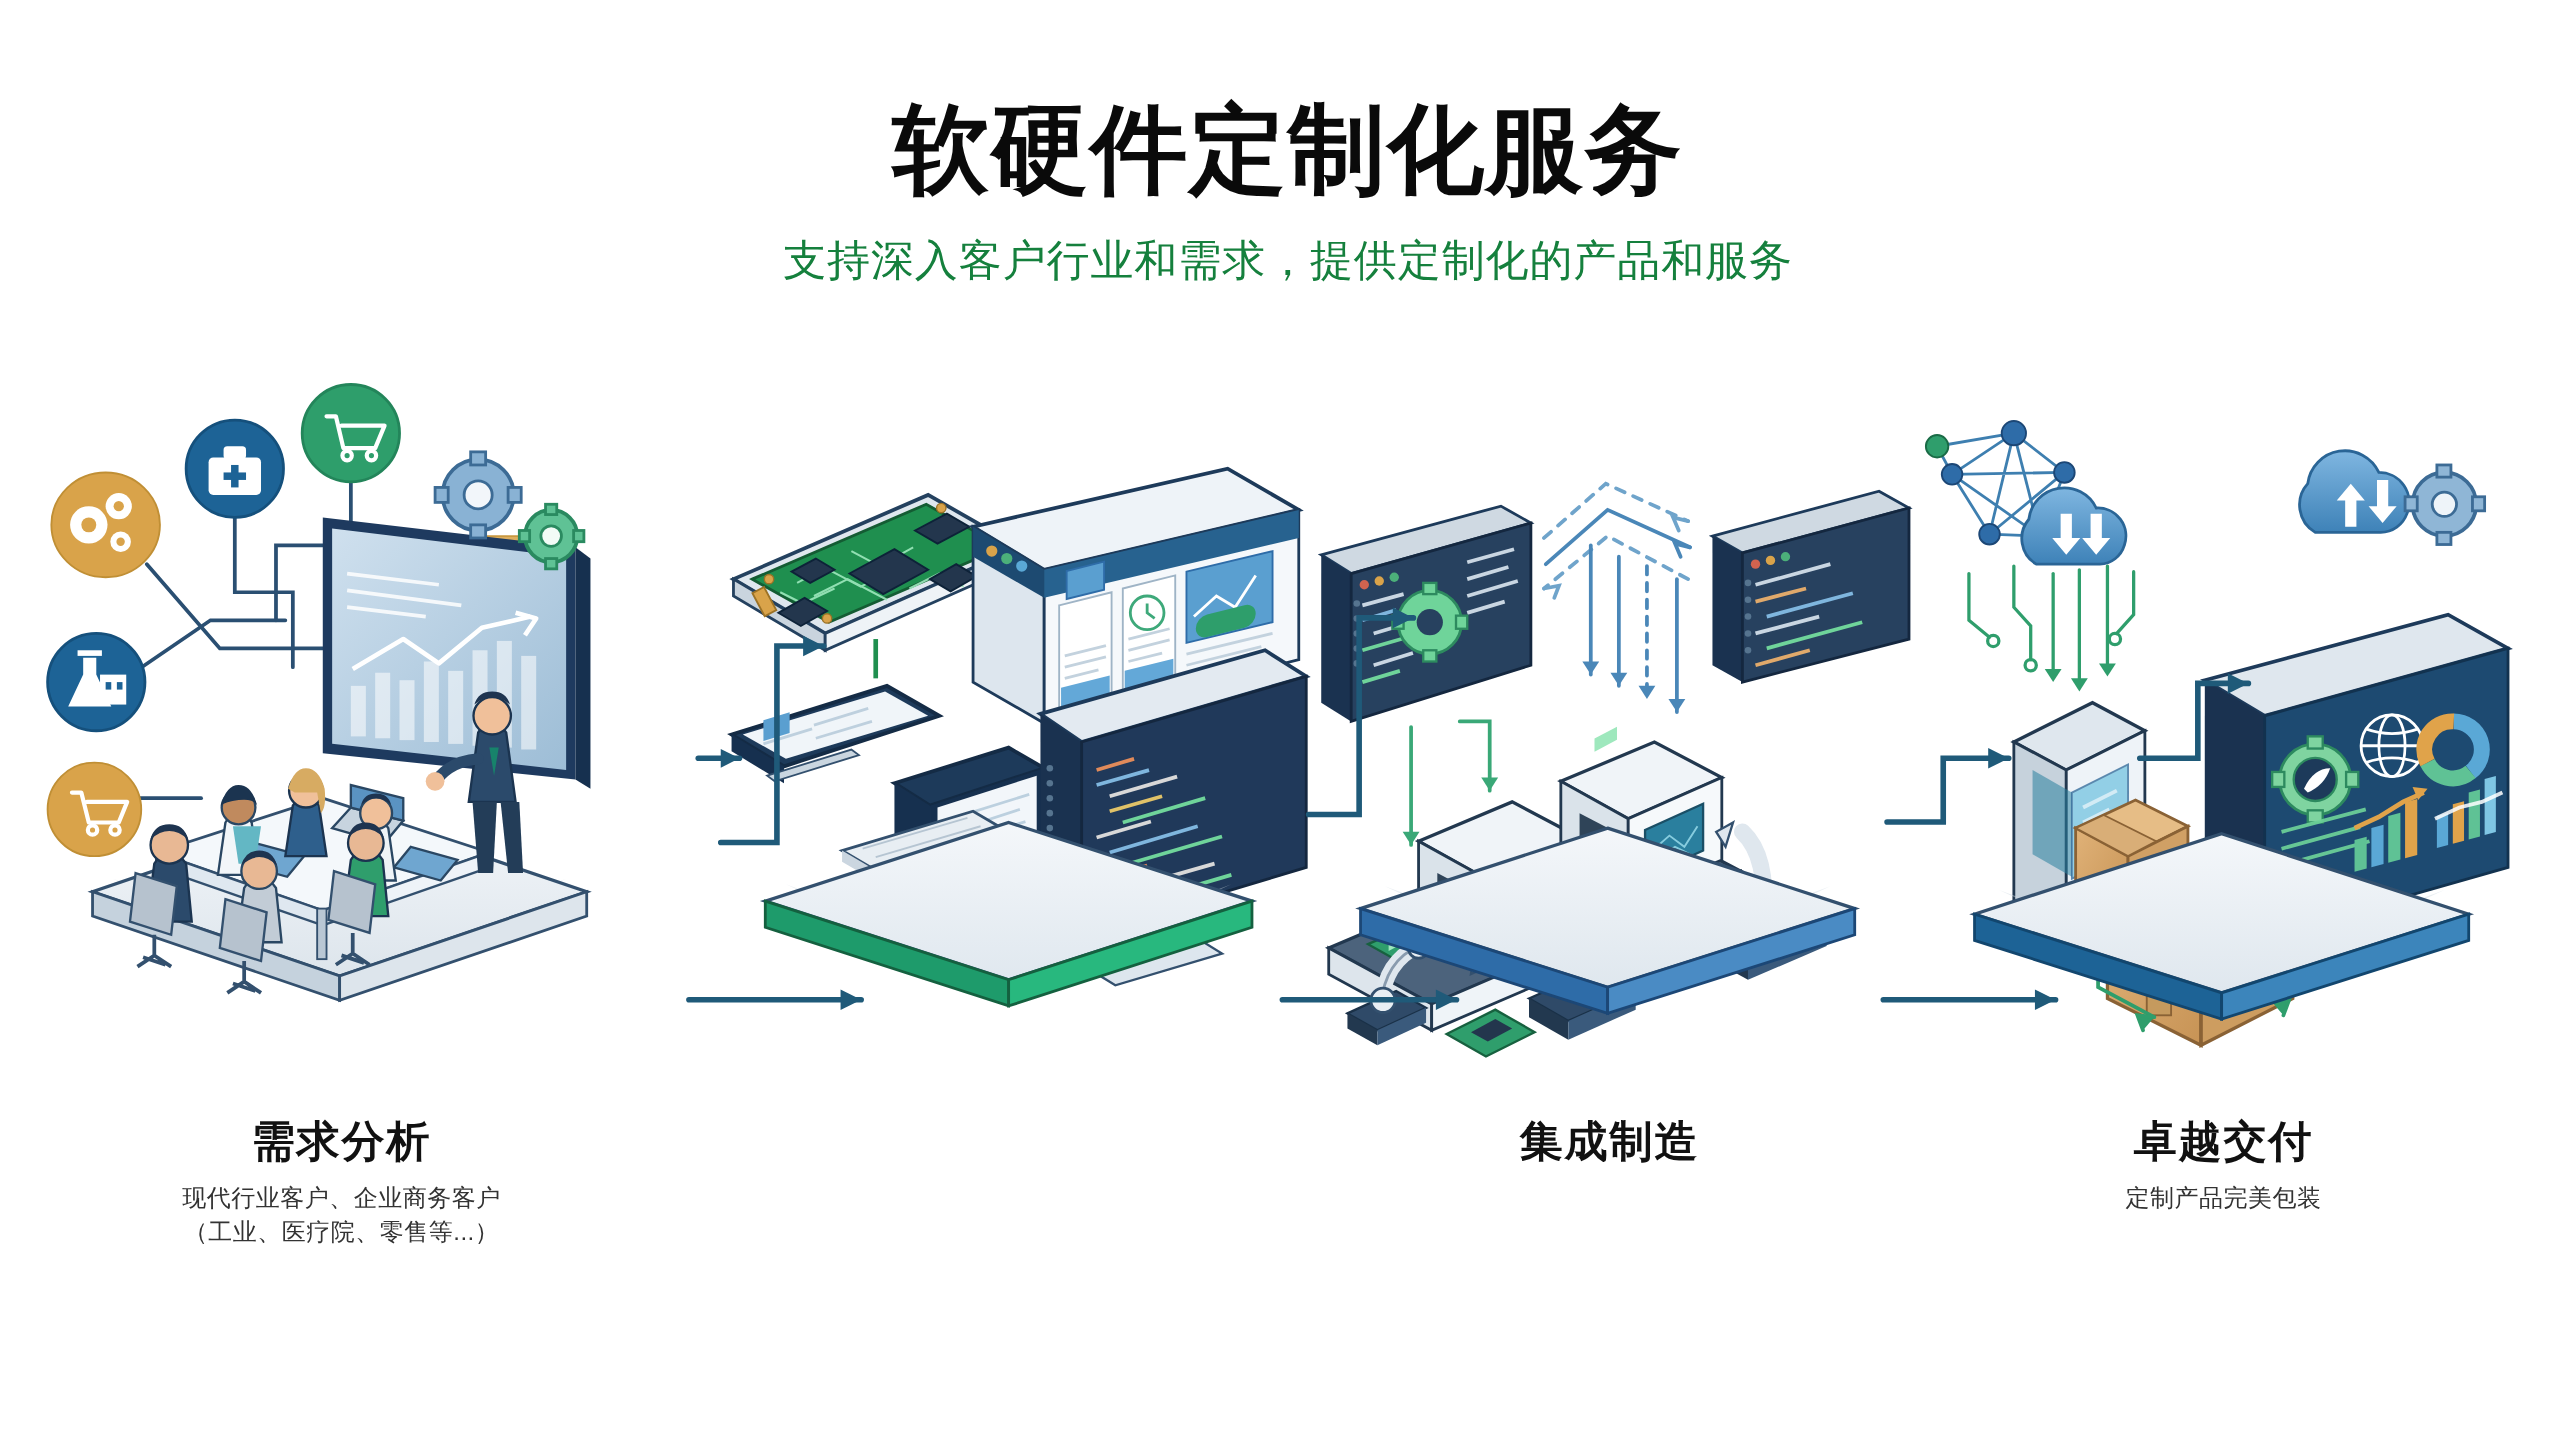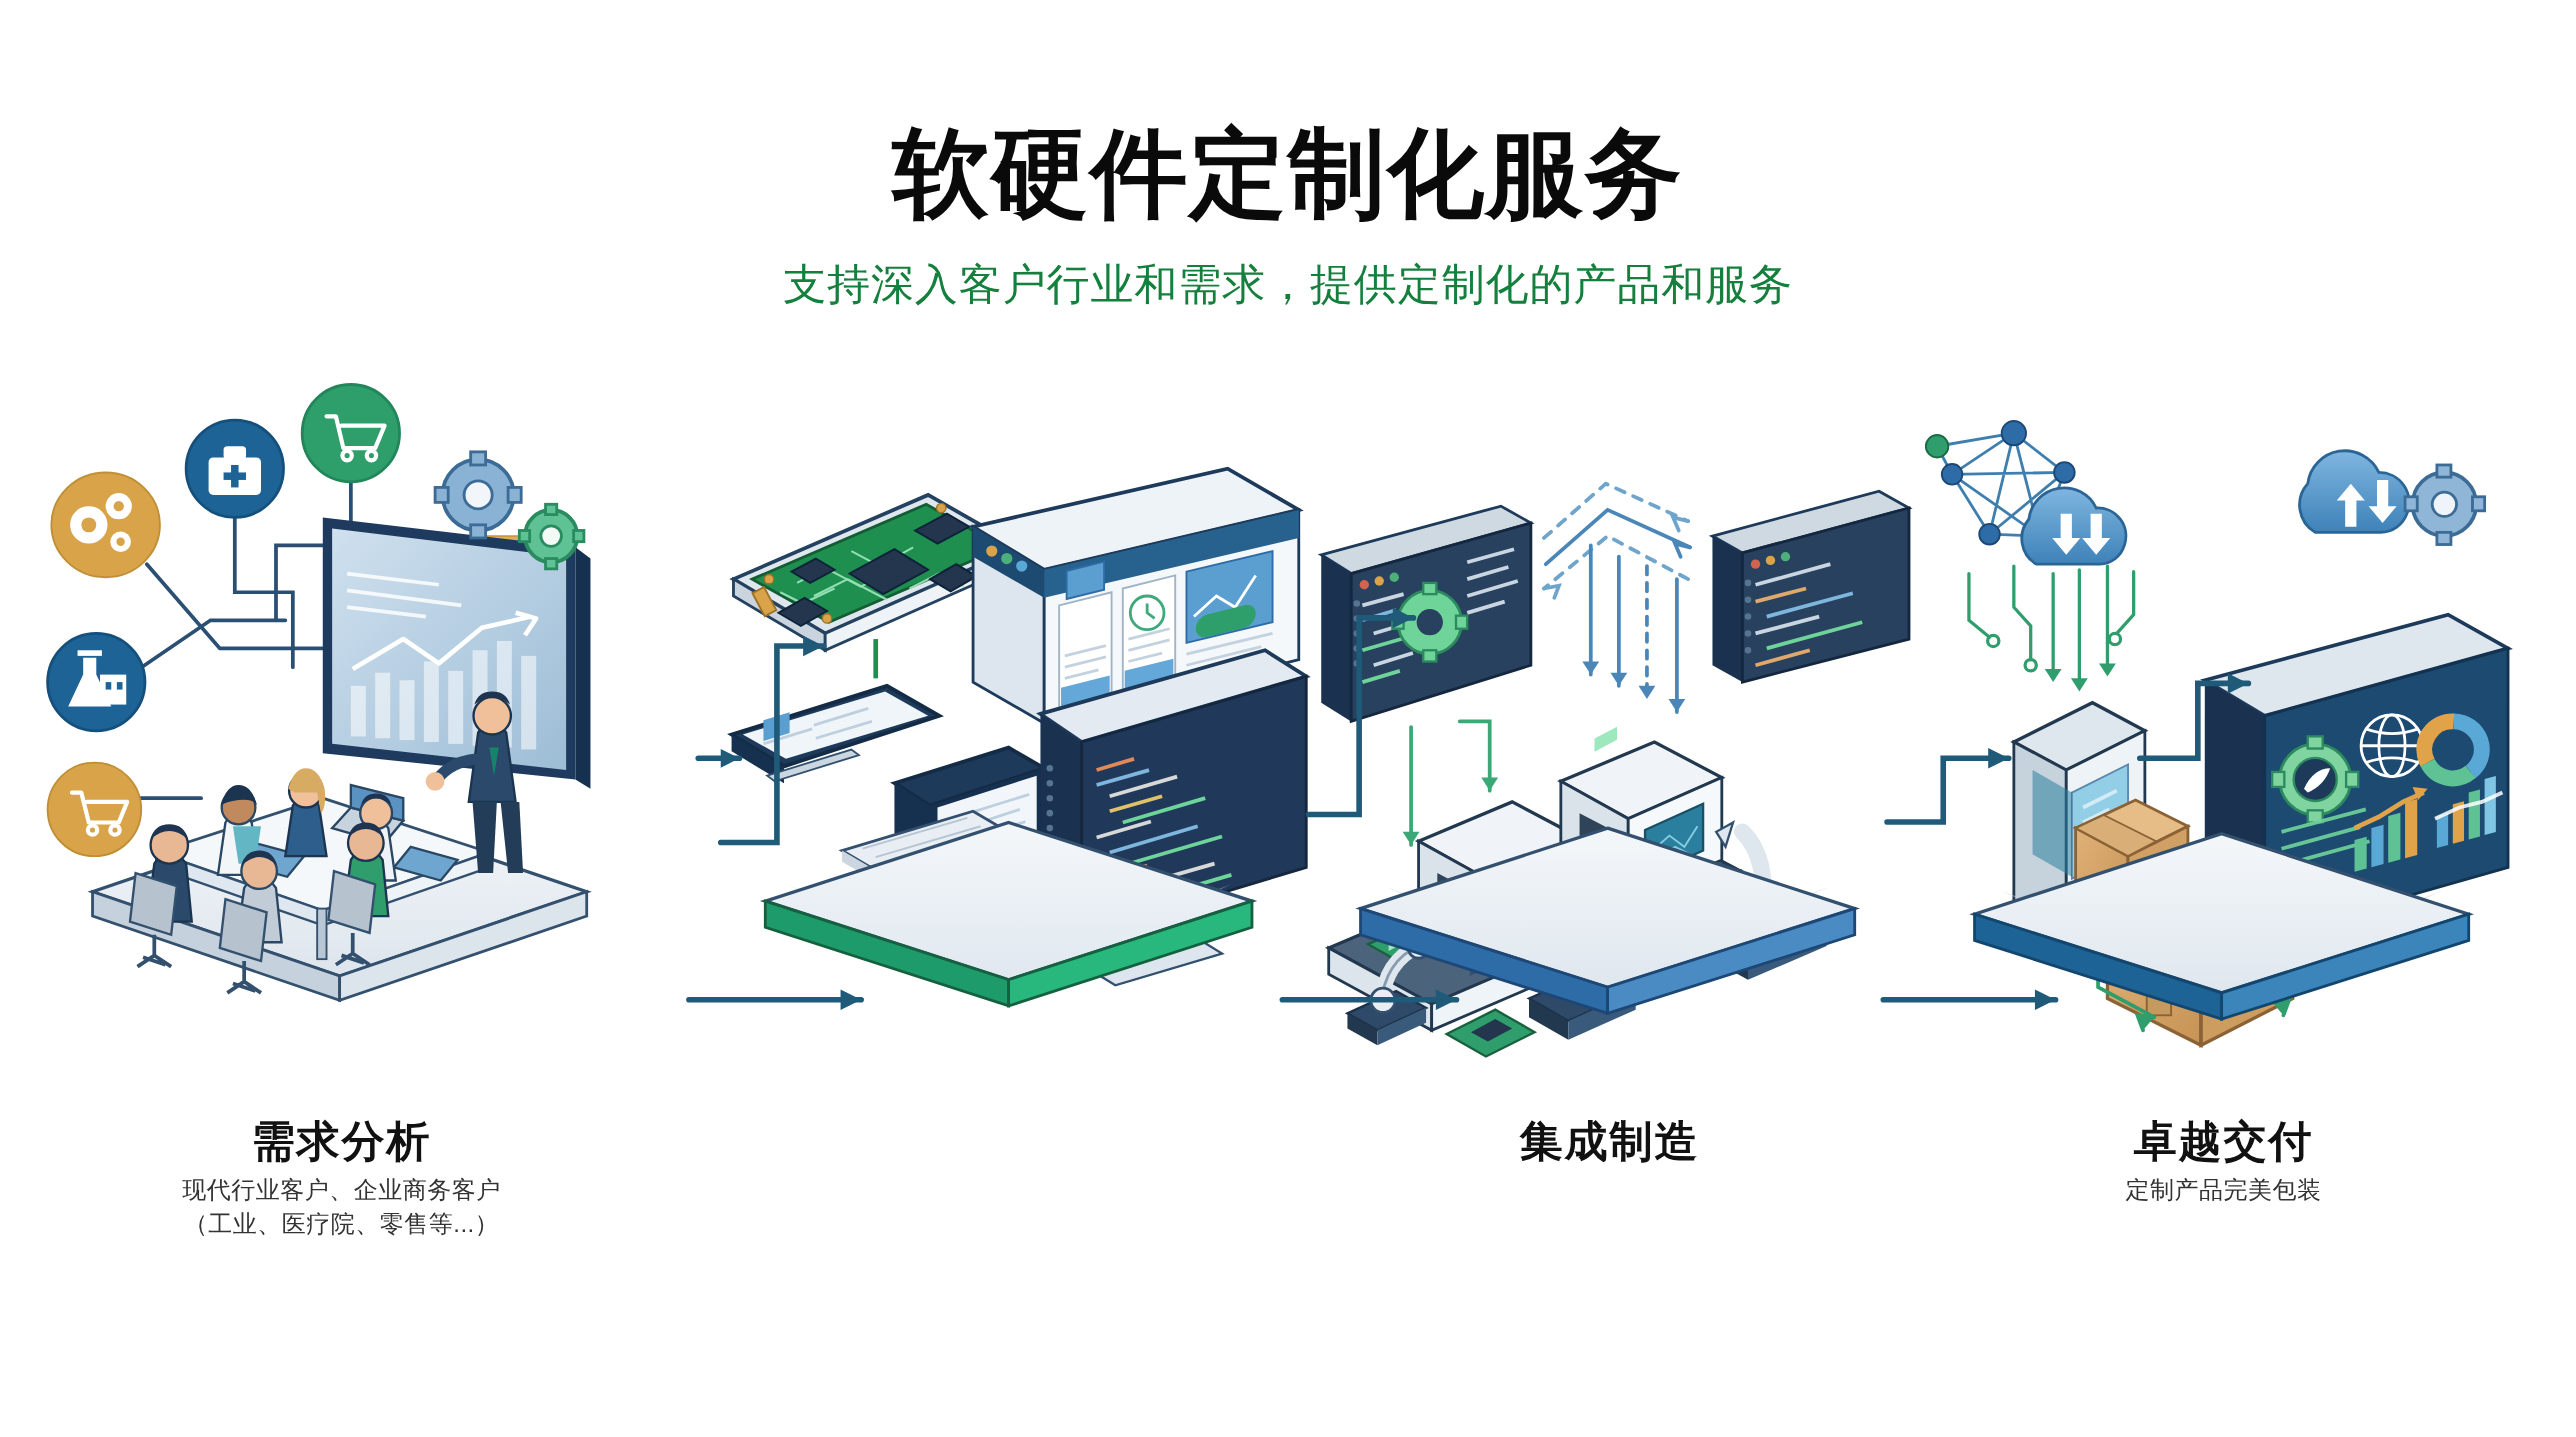--- a/index.html
+++ b/index.html
@@ -6,21 +6,21 @@
   html,body { width:2576px; height:1438px; }
   body {
     background:#ffffff;
     font-family:"Liberation Sans","DejaVu Sans",sans-serif;
     color:#111111;
     position:relative;
     overflow:hidden;
   }
 
   
-  #header { position:absolute; left:0; top:0; width:2576px; text-align:center;margin-top:24px; }
+  #header { position:absolute; left:0; top:0; width:2576px; text-align:center; }
   #page-title {
     font-size:97px;
     font-weight:bold;
     letter-spacing:1.9px;
     color:#0a0a0a;
     line-height:1.15;
     margin-top:94px;
   }
   #page-subtitle {
     font-size:43px;
@@ -57,21 +57,21 @@
     font-size:43px;
     font-weight:bold;
     color:#111111;
     letter-spacing:1.9px;
     line-height:1.2;
   }
   .stage-desc {
     font-size:24px;
     color:#333333;
     line-height:1.42;
-    margin-top:5px;
+    margin-top:13px;
     letter-spacing:0.5px;
   }
 
   #stage-1 { left:42px; }
   #stage-2 { left:711px; }
   #stage-3 { left:1310px; }
   #stage-4 { left:1924px; }
 
   
   #flow-arrows { position:absolute; left:0; top:0; width:2576px; height:1438px; pointer-events:none; }

